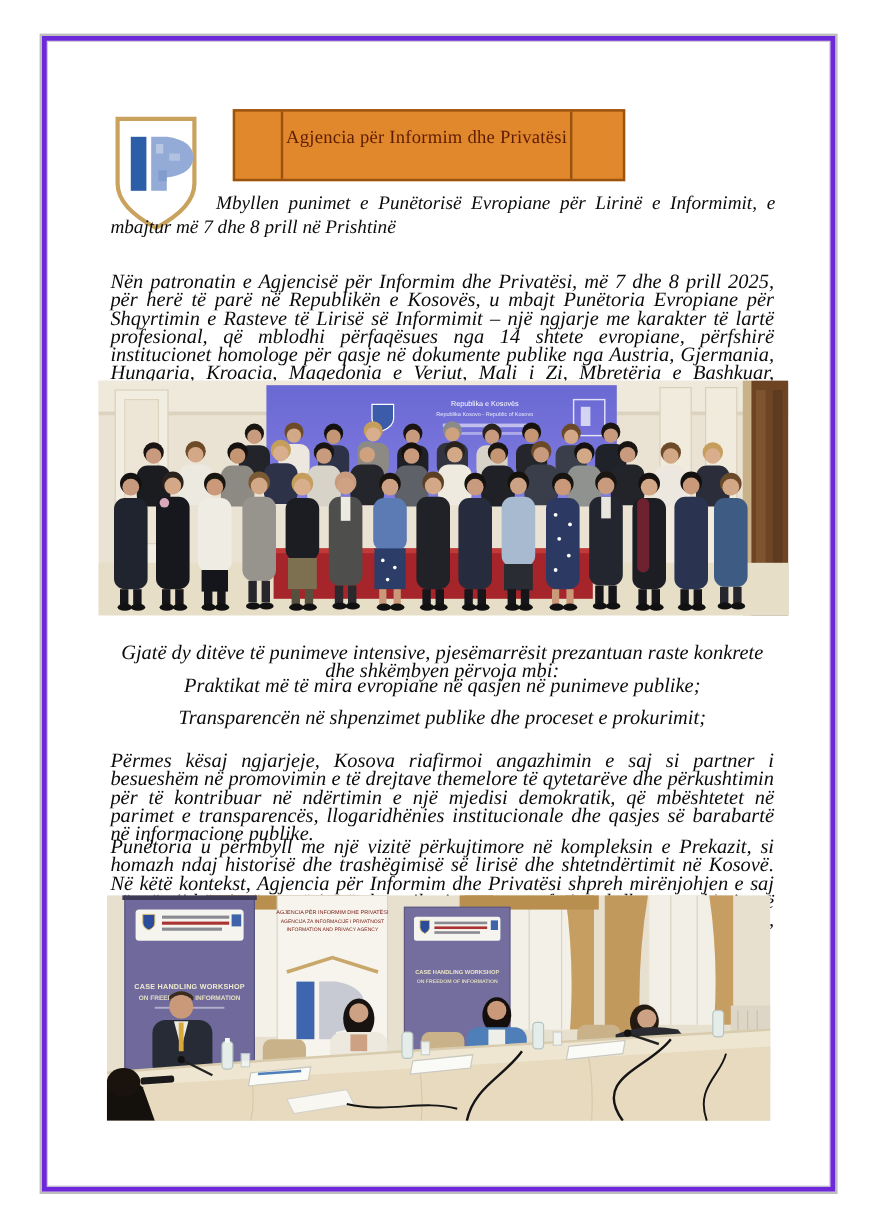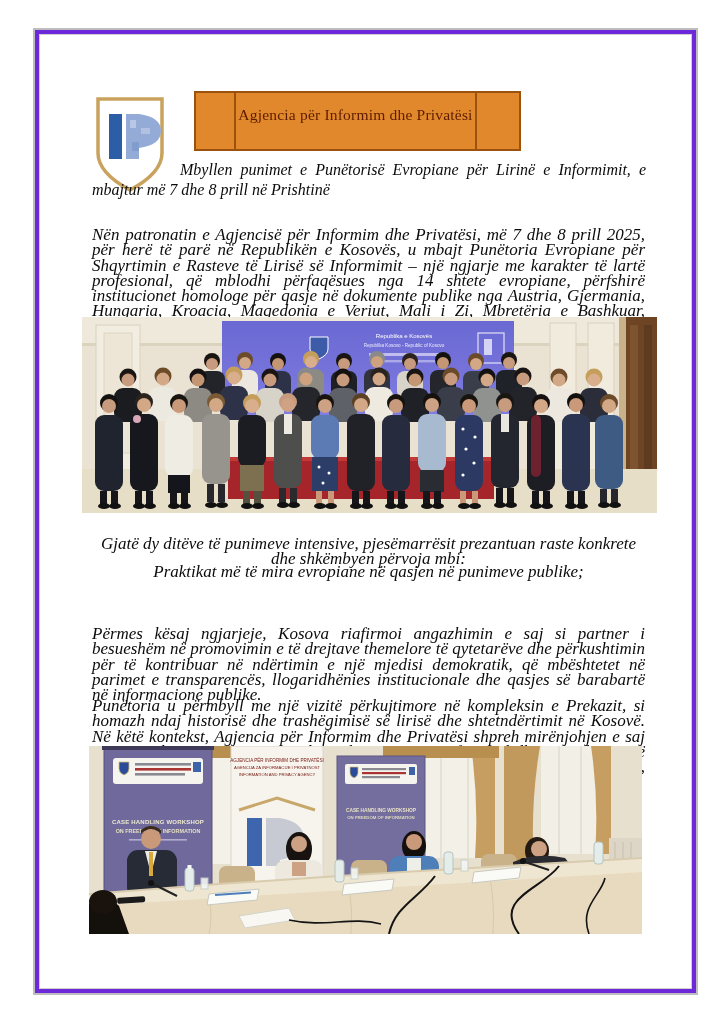--- a/index.html
+++ b/index.html
@@ -379,20 +379,21 @@
           <rect x="518" y="172" width="7" height="14" fill="#26262C"></rect>
           <rect x="529" y="172" width="7" height="14" fill="#26262C"></rect>
           <ellipse cx="522" cy="188" rx="6" ry="3" fill="#111"></ellipse>
           <ellipse cx="533" cy="188" rx="6" ry="3" fill="#111"></ellipse>
         </g>
     </g>
   </svg>
 
   <div class="para single" id="p-list">Gjatë dy ditëve të punimeve intensive, pjesëmarrësit prezantuan raste konkrete dhe shkëmbyen përvoja mbi:</div>
   <div class="para single" id="p-b1">Praktikat më të mira evropiane në qasjen në punimeve publike;</div>
+  <div class="para single" id="p-b2">Transparencën në shpenzimet publike dhe proceset e prokurimit;</div>
   <div class="para" id="p-commit">Përmes kësaj ngjarjeje, Kosova riafirmoi angazhimin e saj si partner i besueshëm në promovimin e të drejtave themelore të qytetarëve dhe përkushtimin për të kontribuar në ndërtimin e një mjedisi demokratik, që mbështetet në parimet e transparencës, llogaridhënies institucionale dhe qasjes së barabartë në informacione publike.</div>
   <div class="para" id="p-close">Punëtoria u përmbyll me një vizitë përkujtimore në kompleksin e Prekazit, si homazh ndaj historisë dhe trashëgimisë së lirisë dhe shtetndërtimit në Kosovë. Në këtë kontekst, Agjencia për Informim dhe Privatësi shpreh mirënjohjen e saj për të gjithë pjesëmarrësit për kontributin e tyre profesional dhe angazhimin në forcimin e bashkëpunimit ndërkombëtar për të avancuar standardet kombëtare, në përputhje me praktikat më të mira evropiane.</div>
 
   <svg id="photo-panel" class="photo" viewBox="0 0 553 188">
     <rect x="0" y="0" width="553" height="188" fill="#E8E0CF"></rect>
 
     <g>
       <rect x="88" y="0" width="120" height="118" fill="#F4F1E9"></rect>
       <line x1="118" y1="0" x2="118" y2="118" stroke="#D9D2C2"></line>
         <line x1="148" y1="0" x2="148" y2="118" stroke="#D9D2C2"></line>

